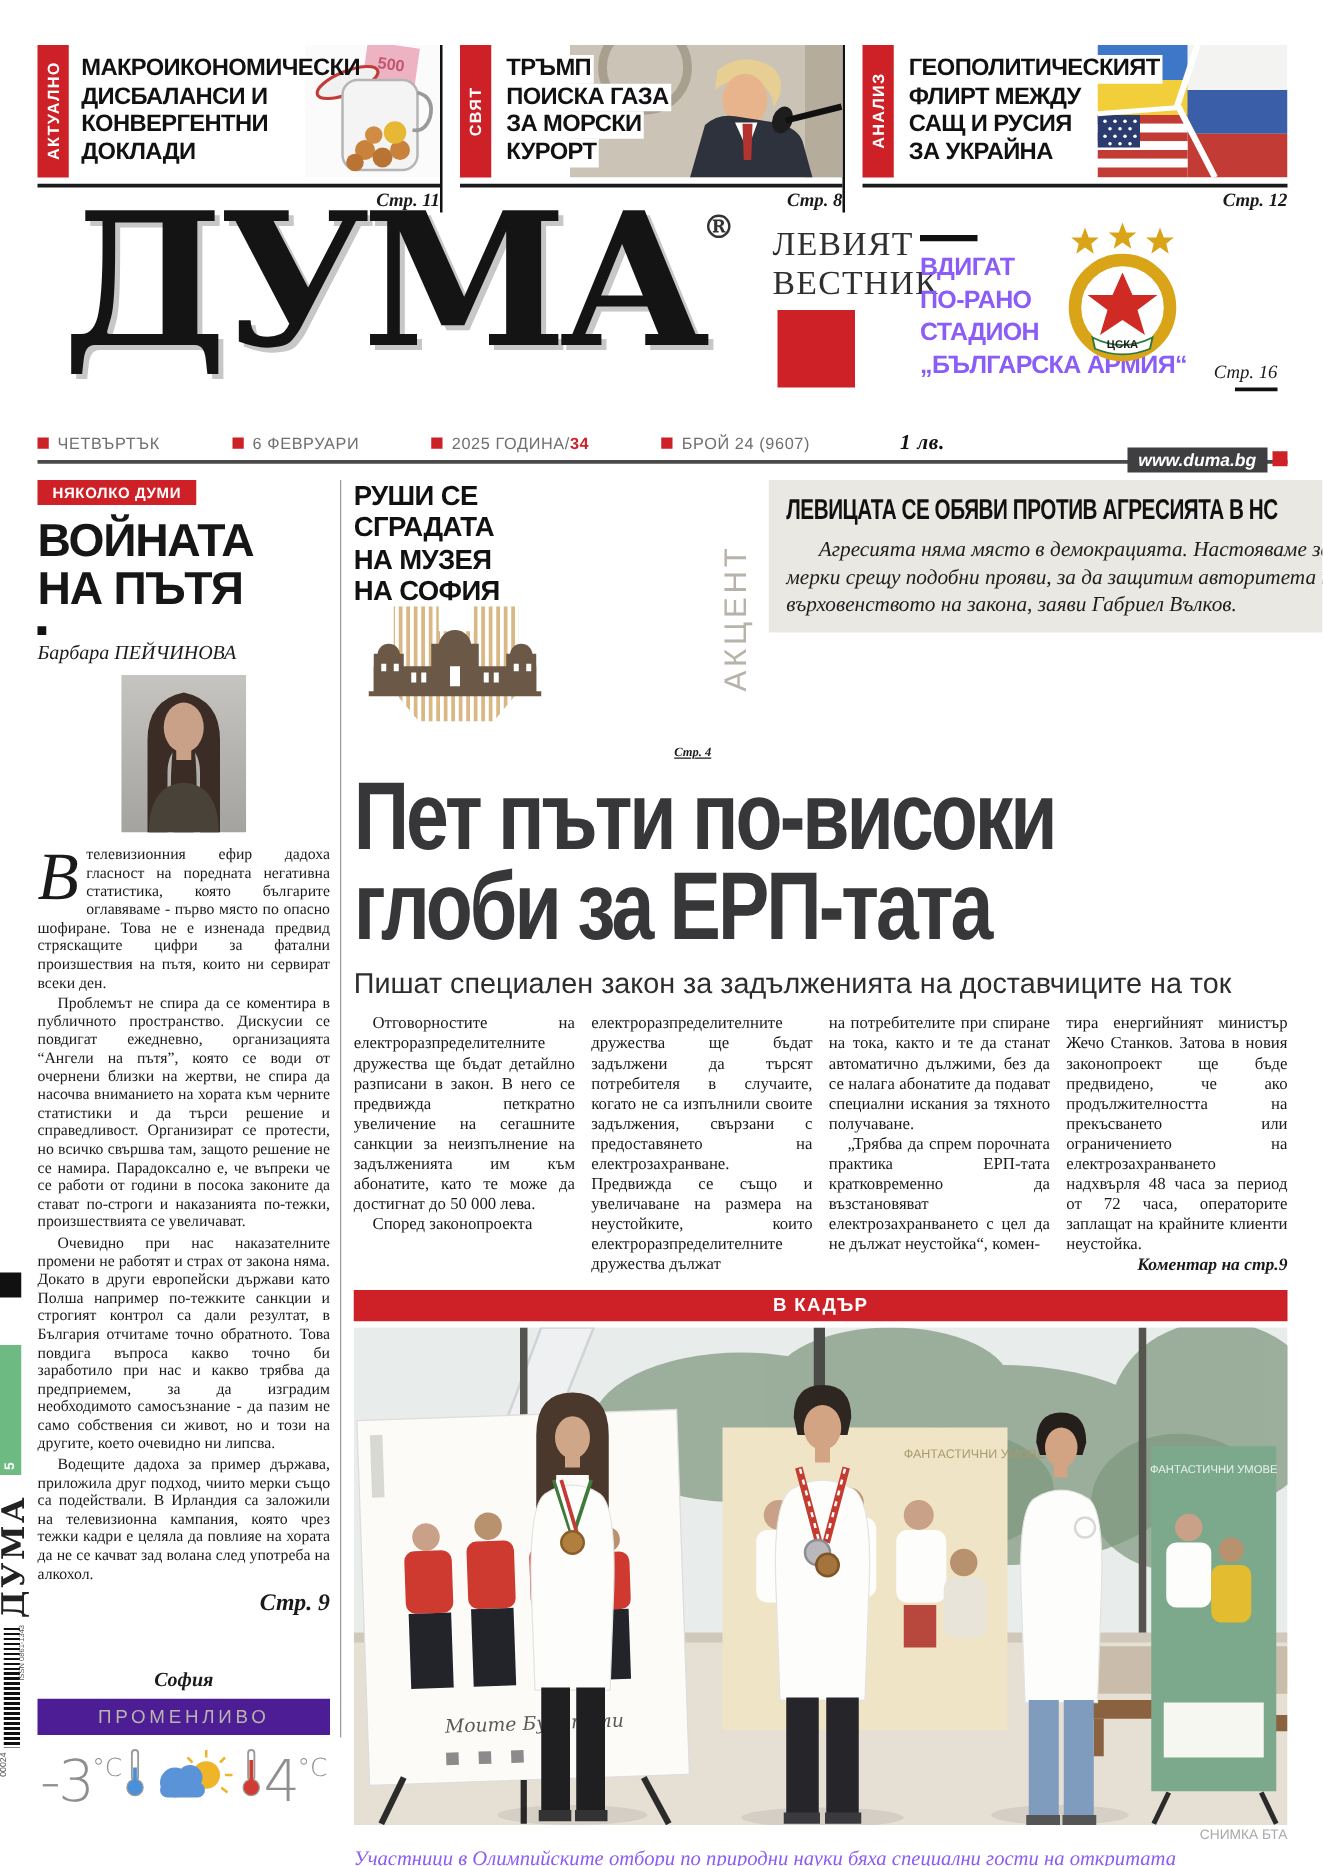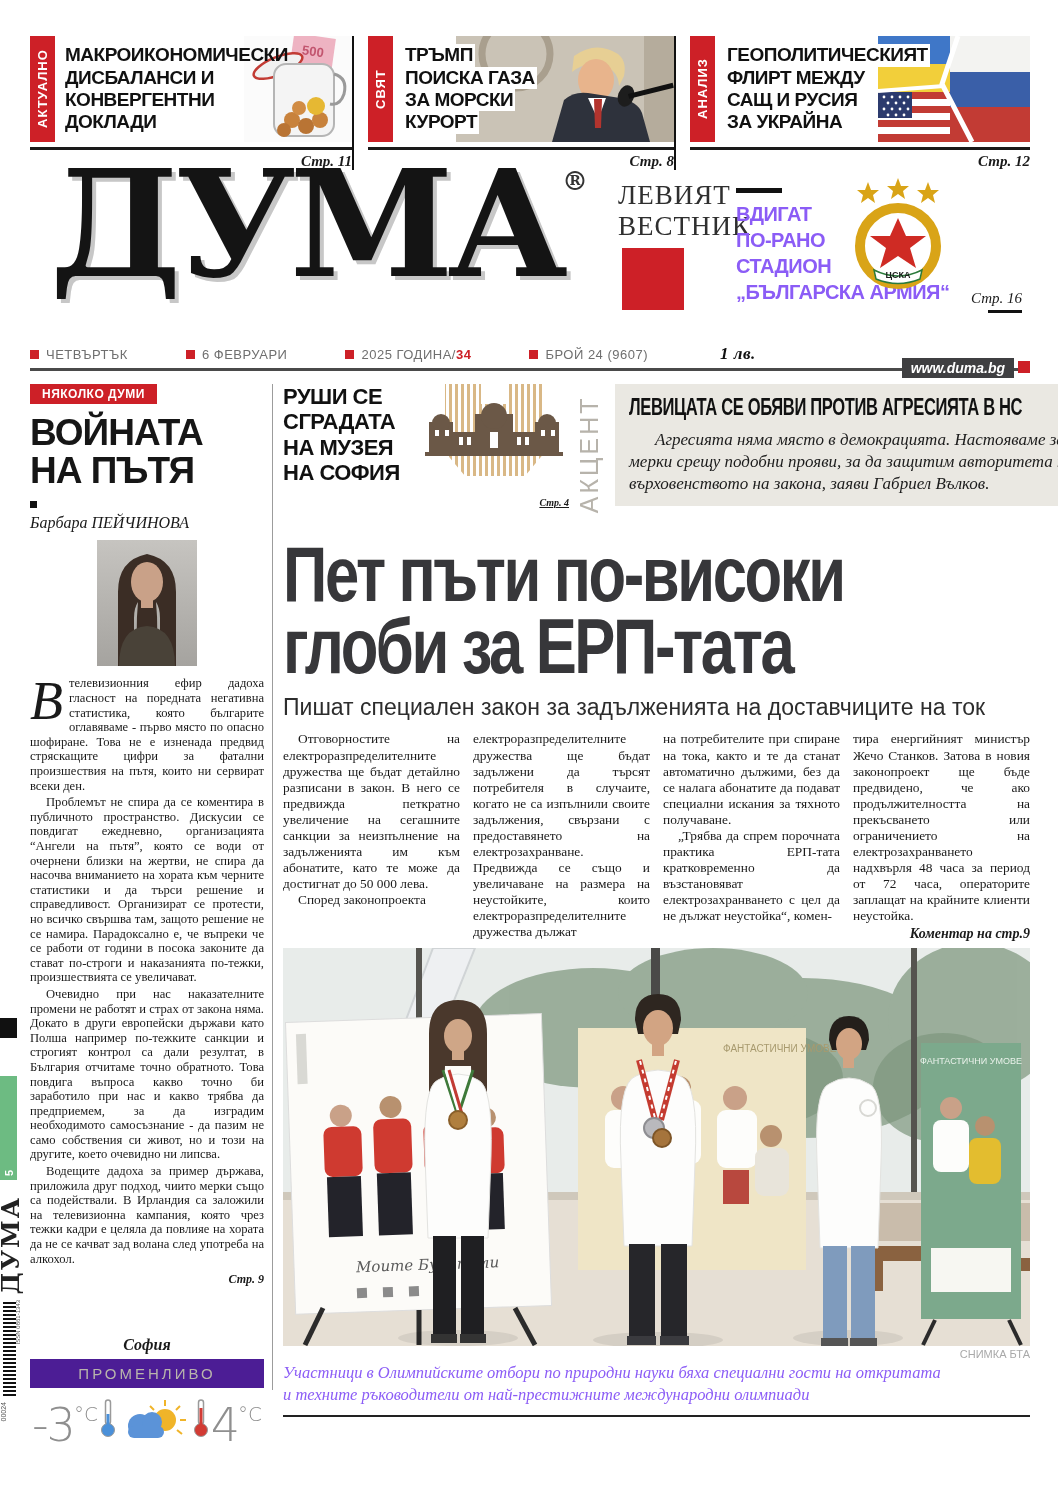--- a/index.html
+++ b/index.html
@@ -57,21 +57,21 @@
   .badge{display:inline-block;background:#cd2027;color:#fff;font-family:"Liberation Sans",sans-serif;
          font-weight:bold;font-size:12px;padding:3px 12px;letter-spacing:0.5px;}
   .ltitle{font-family:"Liberation Sans",sans-serif;font-weight:bold;font-size:37px;line-height:1.02;
           letter-spacing:-1px;color:#161616;margin:10px 0 12px;}
   .bullet{width:7px;height:7px;background:#111;margin:2px 0 6px;}
   .author{font-style:italic;font-size:16px;margin-bottom:8px;}
   .portrait{display:block;margin:4px auto 10px;}
   .ltext p{font-size:12.6px;line-height:1.16;text-align:justify;margin:0 0 2px;text-indent:16px;}
   .ltext p.first{text-indent:0;}
   .dropcap{float:left;font-style:italic;font-size:54px;line-height:0.78;padding:4px 6px 0 0;}
-  .pg9{font-style:italic;font-weight:bold;font-size:12px;text-align:right;margin-top:6px;}
+  .pg9{font-style:italic;font-weight:bold;font-size:19px;text-align:right;margin-top:6px;}
   .weather{position:absolute;left:30px;top:1336px;width:234px;text-align:center;}
   .wcity{font-style:italic;font-weight:bold;font-size:16px;margin-bottom:5px;}
   .wcond{background:#4c1d95;color:#b9b5ac;font-family:"Liberation Sans",sans-serif;
          font-size:15px;letter-spacing:3px;padding:6px 0;margin-bottom:10px;}
   .wrow{display:flex;justify-content:space-between;padding:0 2px;}
   .wtemp{font-family:"DejaVu Sans",sans-serif;font-weight:200;font-size:46px;color:#8f8f8f;letter-spacing:-2px;}
   .wdeg{font-size:20px;vertical-align:20px;letter-spacing:0;}
 
   
   .spine-sq{position:absolute;left:0;top:1018px;width:17px;height:20px;background:#111;}
@@ -84,21 +84,21 @@
            background:repeating-linear-gradient(180deg,#111 0 2px,#fff 2px 4px);}
   .issn{position:absolute;left:15px;top:1300px;writing-mode:vertical-rl;transform:rotate(180deg);
         font-family:"Liberation Sans",sans-serif;font-size:6px;color:#555;}
   .bdigits{position:absolute;left:0px;top:1402px;writing-mode:vertical-rl;transform:rotate(180deg);
         font-family:"Liberation Sans",sans-serif;font-size:7px;color:#555;}
 
   
   .main{position:absolute;left:283px;top:384px;width:747px;}
   .row1{display:flex;}
   .museum{flex:0 0 292px;}
-  .museum-top{display:flex;}
+  .museum-top{display:flex;flex-direction:column;}
   .mhead{font-family:"Liberation Sans",sans-serif;font-weight:bold;font-size:22px;line-height:1.15;
          letter-spacing:-0.5px;color:#111;flex:1;}
   .akcent{flex:0 0 40px;writing-mode:vertical-rl;transform:rotate(180deg);text-align:center;
           font-family:"Liberation Sans",sans-serif;font-size:25px;color:#b7b3ab;letter-spacing:3px;padding-top:4px;}
   .graycol{flex:1;}
   .graybox{background:#eae8e2;padding:10px 14px 12px;}
   .ghead{font-family:"Liberation Sans",sans-serif;font-weight:bold;font-size:23px;letter-spacing:-0.5px;
          white-space:nowrap;transform:scaleX(0.72);transform-origin:left center;color:#111;margin-bottom:8px;}
   .gtext{font-style:italic;font-size:17px;line-height:1.28;text-indent:26px;color:#1c1c1c;}
   .pg3{font-style:italic;font-weight:bold;font-size:15px;text-align:right;margin-top:6px;}
@@ -426,20 +426,21 @@
       <div class="col">
         <p style="text-indent:0;">на потребителите при спиране на тока, както и те да станат автоматично дължими, без да се налага абонатите да подават специални искания за тяхното получаване.</p>
         <p>„Трябва да спрем порочната практика ЕРП-тата кратковременно да възстановяват електрозахранването с цел да не дължат неустойка“, комен-</p>
       </div>
       <div class="col">
         <p style="text-indent:0;">тира енергийният министър Жечо Станков. Затова в новия законопроект ще бъде предвидено, че ако продължителността на прекъсването или ограничението на електрозахранването надхвърля 48 часа за период от 72 часа, операторите заплащат на крайните клиенти неустойка.</p>
         <div class="comment">Коментар на стр.9</div>
       </div>
     </div>
 
+    <div class="kadar">В КАДЪР</div>
 
     <svg class="photo" width="747" height="398" viewBox="0 0 747 398">
       <rect width="747" height="398" fill="#f2f1ee"></rect>
       <rect x="0" y="0" width="747" height="250" fill="#e8ecea"></rect>
       <g fill="#93a893" opacity="0.9">
         <ellipse cx="310" cy="80" rx="120" ry="60"></ellipse>
           <ellipse cx="520" cy="110" rx="150" ry="80"></ellipse>
         <ellipse cx="690" cy="70" rx="85" ry="75"></ellipse>
           <ellipse cx="430" cy="45" rx="95" ry="45"></ellipse>
       </g>

